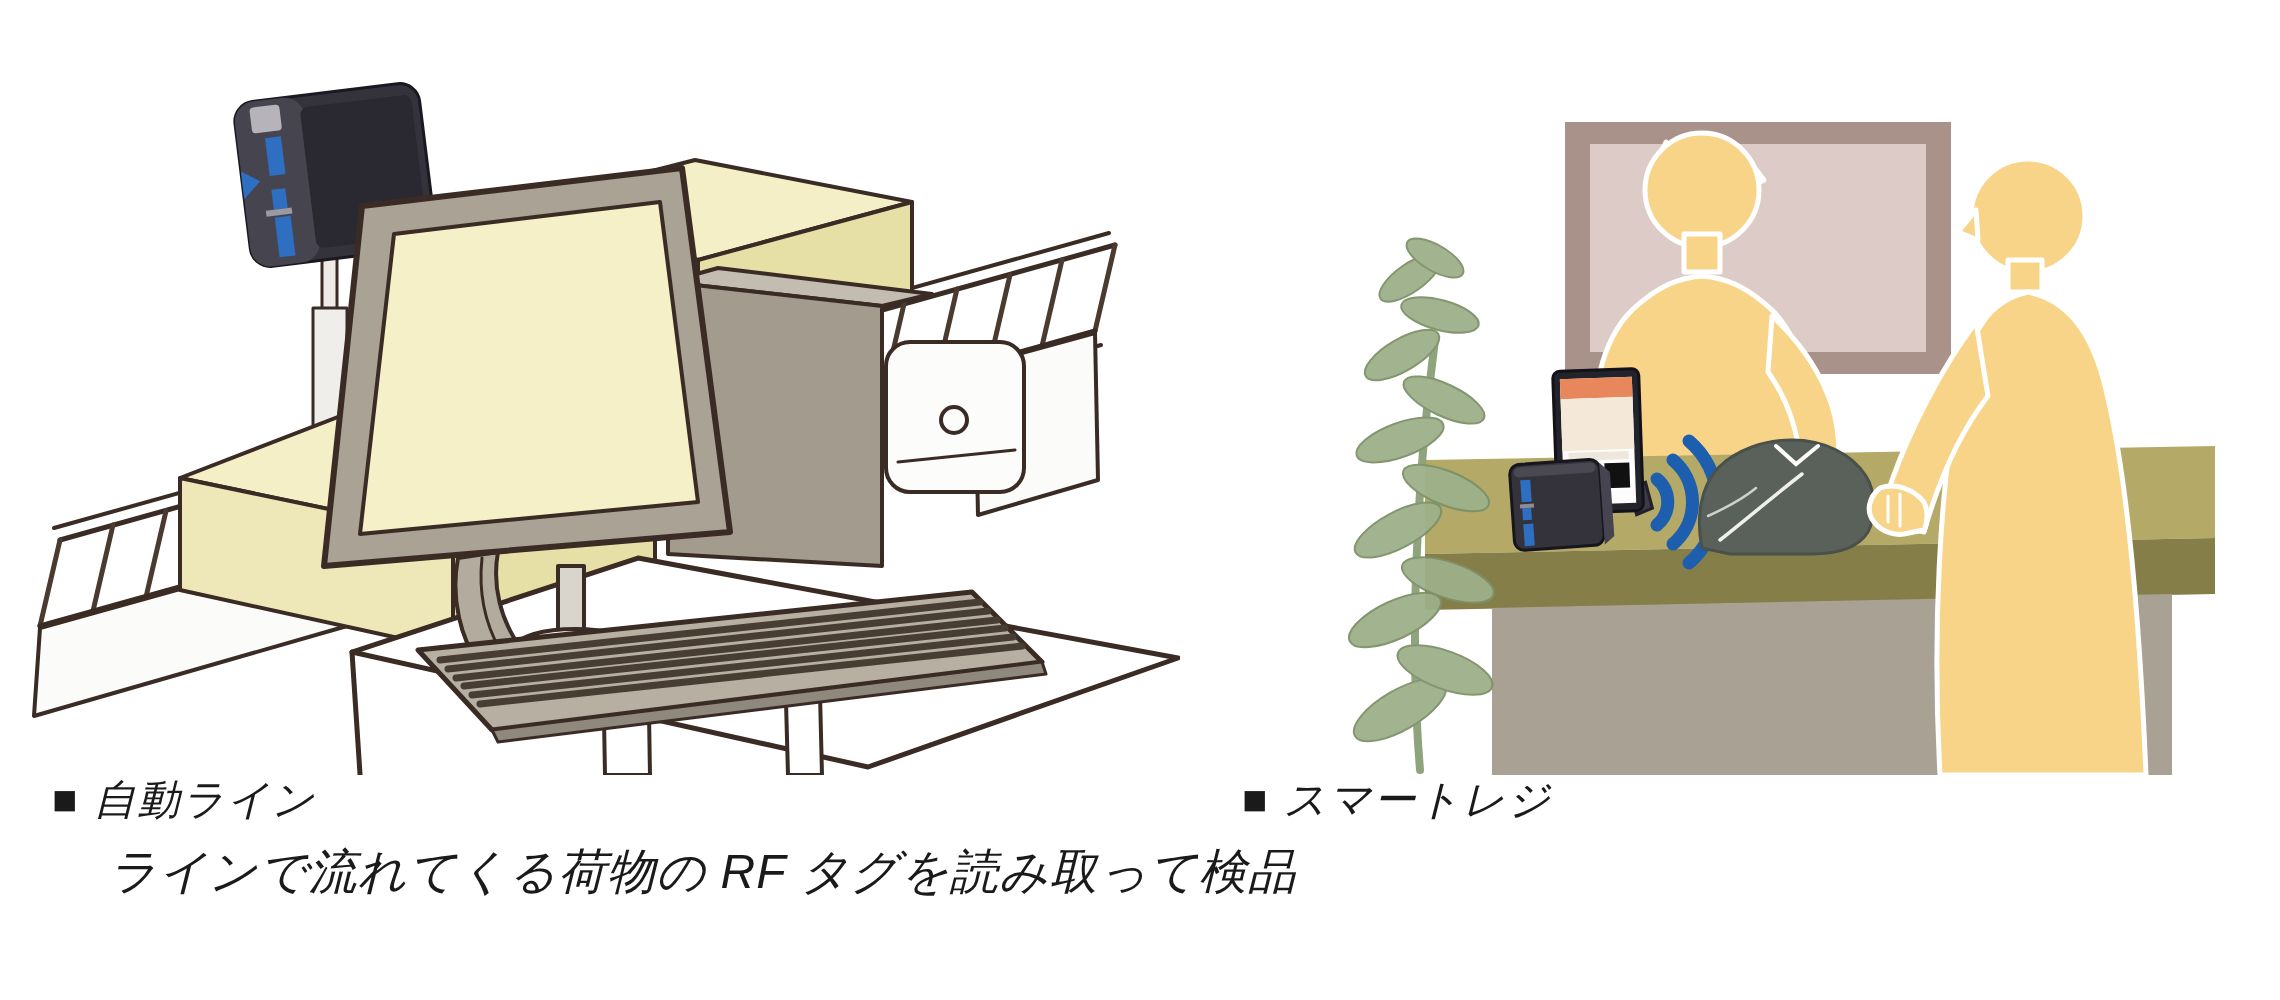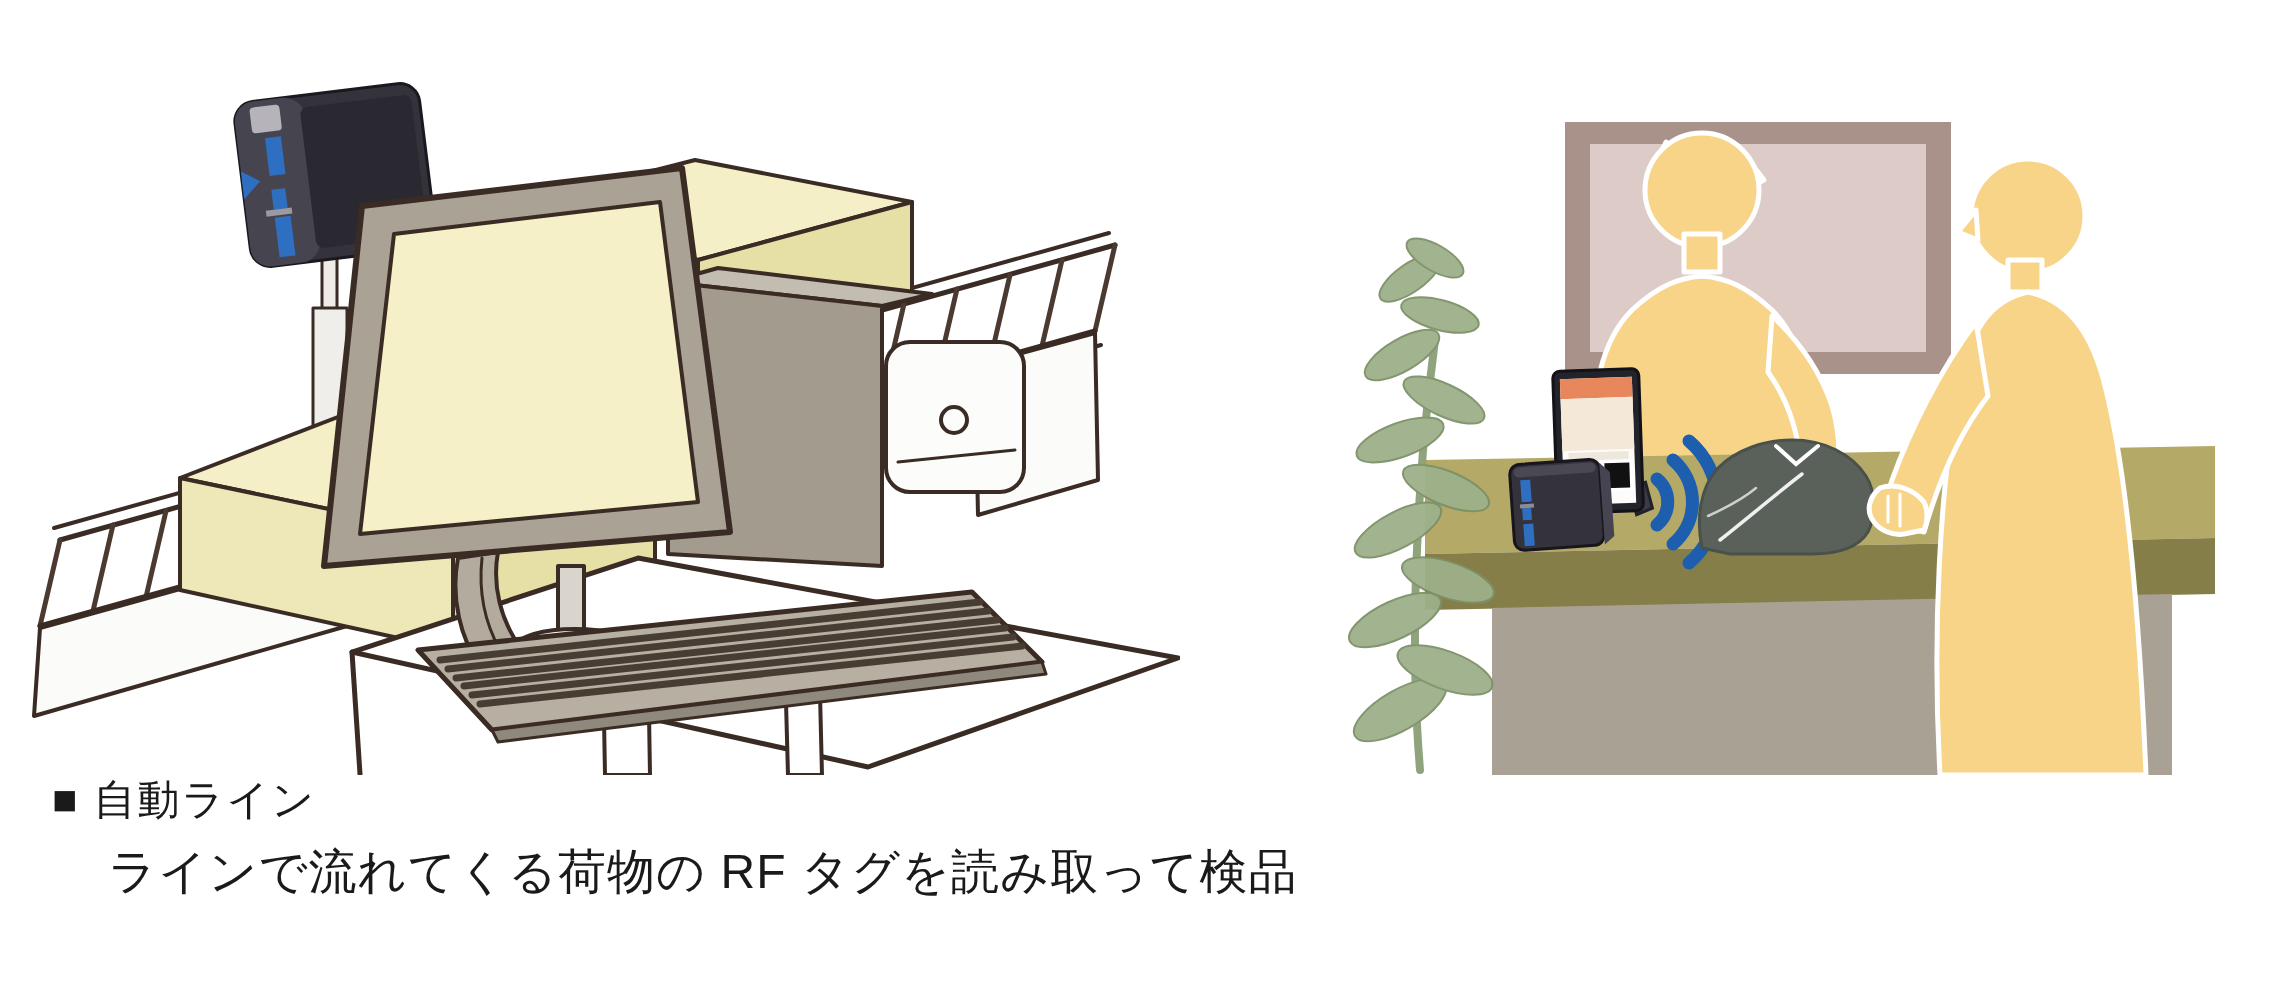--- a/index.html
+++ b/index.html
@@ -5,21 +5,21 @@
   html,body{margin:0;padding:0;background:#ffffff;}
   body{width:2280px;height:1000px;position:relative;overflow:hidden;
        font-family:"Liberation Sans","DejaVu Sans",sans-serif;color:var(--text-black,#1a1a1a);}
   .illus{position:absolute;}
   #illus-left{left:30px;top:10px;}
   #illus-right{left:1340px;top:10px;}
   .ln{stroke:var(--outline-brown,#3a2c24);stroke-linejoin:round;stroke-linecap:round;}
   .sig{fill:none;stroke:var(--signal-blue,#1d5fae);stroke-linecap:round;}
   .person{fill:var(--person-yellow,#f8d489);stroke:#ffffff;stroke-width:5;stroke-linejoin:round;}
   .pdetail{fill:none;stroke:#ffffff;stroke-linecap:round;}
-  .caption{position:absolute;top:772px;}
+  .caption{position:absolute;top:772px;font-style:italic;}
   #caption-left{left:52px;}
   #caption-right{left:1242px;}
   .cap-title{font-size:42px;font-weight:400;letter-spacing:2px;white-space:nowrap;}
   .cap-title .bullet{margin-right:14px;}
   .cap-desc{font-size:48px;margin-top:12px;padding-left:56px;letter-spacing:1px;white-space:nowrap;}
 </style>
 </head>
 <body>
 
 <svg id="illus-left" class="illus" width="1150" height="765" viewBox="0 0 1150 765">
@@ -201,13 +201,16 @@
 </svg>
 
 <div class="caption" id="caption-left">
   <div class="cap-title">
     <span class="bullet">■</span><span>自動ライン</span>
   </div>
   <div class="cap-desc">ラインで流れてくる荷物の RF タグを読み取って検品</div>
 </div>
 
 <div class="caption" id="caption-right">
+  <div class="cap-title">
+    <span class="bullet">■</span><span>スマートレジ</span>
+  </div>
 </div>
 
 </body></html>

